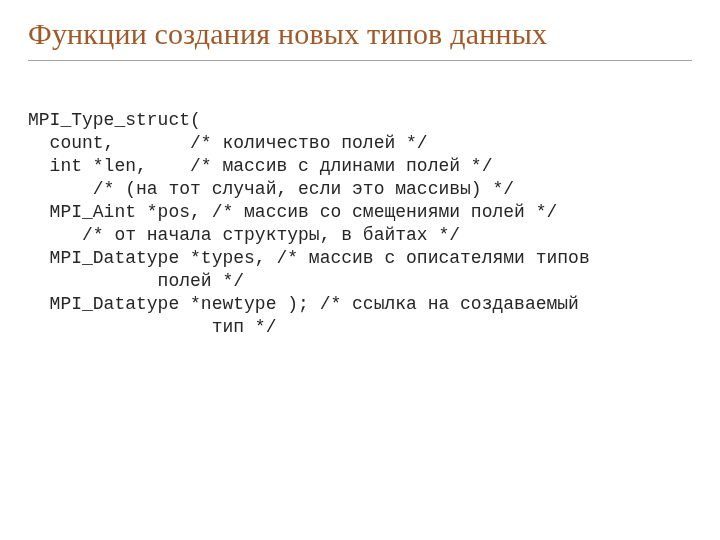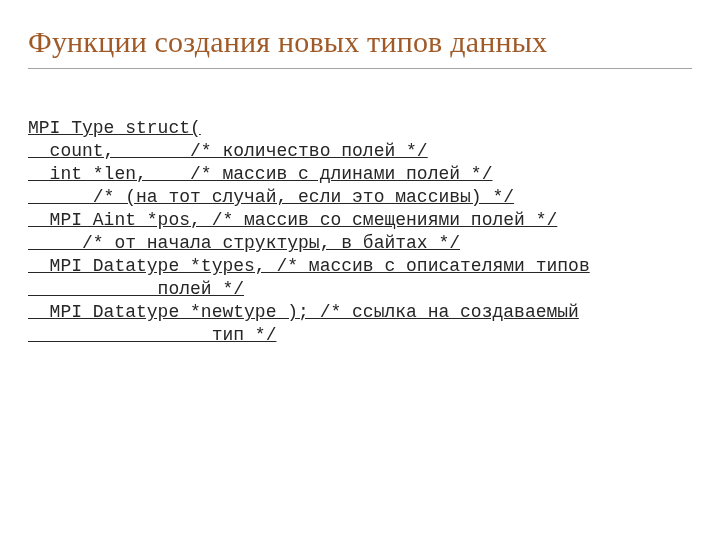--- a/index.html
+++ b/index.html
@@ -7,21 +7,21 @@
     padding: 0;
     width: 720px;
     height: 540px;
     background: #fff;
     font-family: "Times New Roman", Times, serif;
   }
   .slide {
     box-sizing: border-box;
     width: 720px;
     height: 540px;
-    padding: 20px 28px 20px 28px;
+    padding: 12px 28px 20px 28px;
     position: relative;
   }
   .title {
     color: #a05a28;
     font-size: 30px;
     font-weight: 400;
     letter-spacing: 0.2px;
     margin: 4px 0 8px 0;
     line-height: 1.2;
   }
@@ -31,21 +31,20 @@
     margin: 6px 0 0 0;
     width: 100%;
   }
   .code {
     font-family: "Courier New", Courier, monospace;
     font-size: 18px;
     color: #262626;
     white-space: pre;
     line-height: 1.28;
     margin-top: 48px;
-    text-decoration: underline;
   }
 </style>
 </head>
 <body>
 
 <div class="slide">
   <div class="title">Функции создания новых типов данных</div>
   <hr class="rule">
   <div class="code"><span>MPI_Type_struct(</span>
 <span>  count,       /* количество полей */</span>

